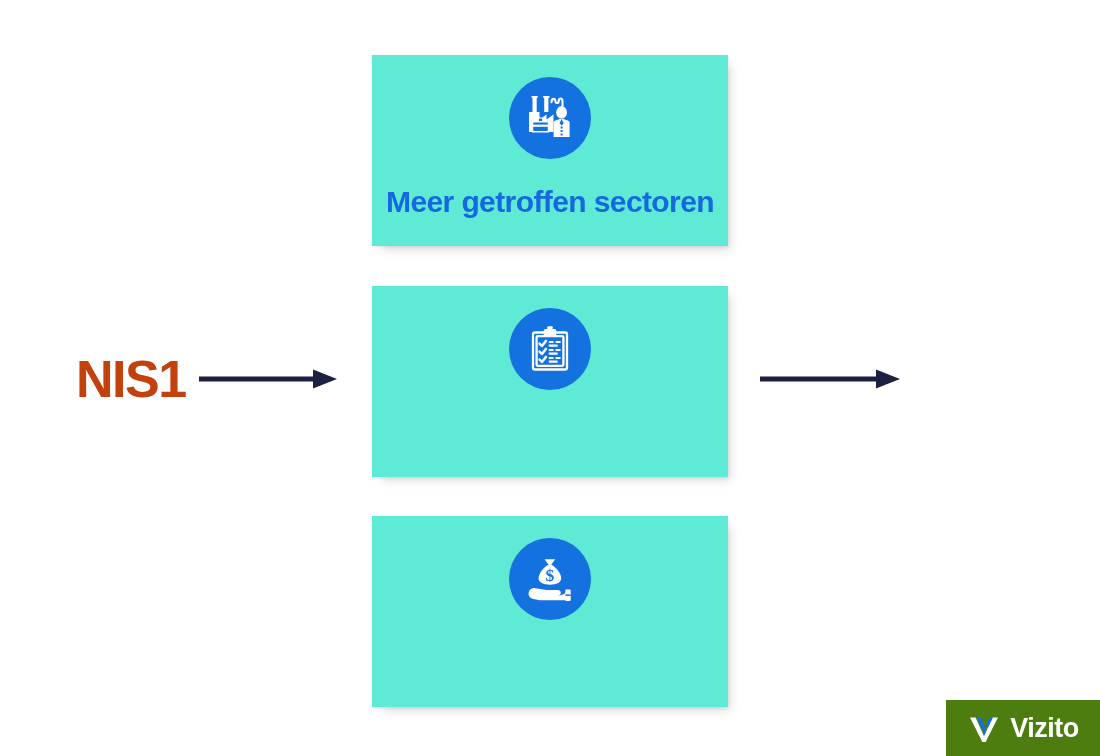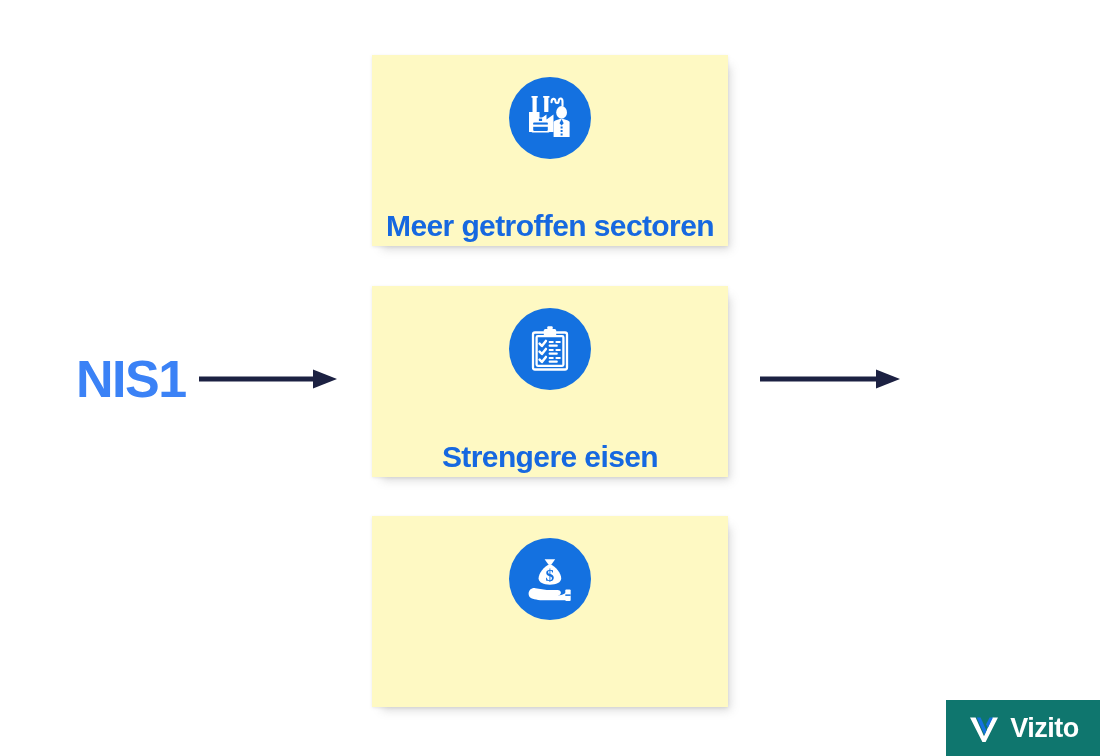--- a/index.html
+++ b/index.html
@@ -21,21 +21,21 @@
     height: 756px;
   }
 
   
   .nis-label {
     position: absolute;
     font-family: "Liberation Sans", sans-serif;
     font-weight: bold;
     font-size: 52px;
     letter-spacing: -1.5px;
-    color: #3b82f6;
+    color: #c2410c;
     line-height: 1;
     white-space: nowrap;
   }
   #nis1-label { left: 76px; top: 353px; }
   #nis2-label { left: 913px; top: 353px; }
 
   
   .arrow {
     position: absolute;
     top: 366px;
@@ -43,29 +43,28 @@
   }
   #arrow-left  { left: 199px; width: 138px; }
   #arrow-right { left: 760px; width: 140px; }
   .arrow svg { display: block; }
 
   
   .card {
     position: absolute;
     left: 372px;
     width: 356px;
-    background: #fef9c3;
+    background: #5eead4;
     box-shadow: 6px 7px 9px -4px rgba(120,120,120,0.28),
                 0 1px 3px rgba(130,130,130,0.18);
     display: flex;
     flex-direction: column;
     align-items: center;
     justify-content: flex-start;
     box-sizing: border-box;
-    gap: 24px;
   }
   #card-1 { top: 55px;  height: 191px; padding-top: 22px; }
   #card-2 { top: 286px; height: 191px; padding-top: 22px; }
   #card-3 { top: 516px; height: 191px; padding-top: 22px; }
 
   .icon-circle {
     width: 82px;
     height: 82px;
     border-radius: 50%;
     background: #1471e0;
@@ -88,21 +87,21 @@
     white-space: nowrap;
   }
 
   
   #vizito-logo {
     position: absolute;
     left: 946px;
     top: 700px;
     width: 154px;
     height: 56px;
-    background: #0f766e;
+    background: #4d7c0f;
     display: flex;
     align-items: center;
     justify-content: center;
     gap: 9px;
     box-sizing: border-box;
   }
   #vizito-mark { width: 34px; height: 34px; flex: none; }
   #vizito-mark svg { display: block; }
   #vizito-wordmark {
     font-family: "Liberation Sans", sans-serif;
@@ -197,21 +196,20 @@
           <rect x="22.6" y="23.9" width="5.2" height="2.1" rx="1"></rect>
           <rect x="29.4" y="23.9" width="5.4" height="2.1" rx="1"></rect>
           <rect x="22.6" y="27.6" width="9.2" height="2.1" rx="1"></rect>
 
           <rect x="22.6" y="31.9" width="5.2" height="2.1" rx="1"></rect>
           <rect x="29.4" y="31.9" width="5.4" height="2.1" rx="1"></rect>
           <rect x="22.6" y="35.6" width="9.2" height="2.1" rx="1"></rect>
         </g>
       </svg>
     </div>
-    <div class="card-label">Strengere eisen</div>
   </div>
 
   <div class="card" id="card-3">
     <div class="icon-circle">
       <svg width="50" height="50" viewBox="0 0 50 50" aria-hidden="true">
         <g fill="#ffffff">
 
           <path d="M19.6 5.2 L30.2 5.2 L26.4 10.4 L23.4 10.4 Z"></path>
 
           <path d="M24.9 9.8

